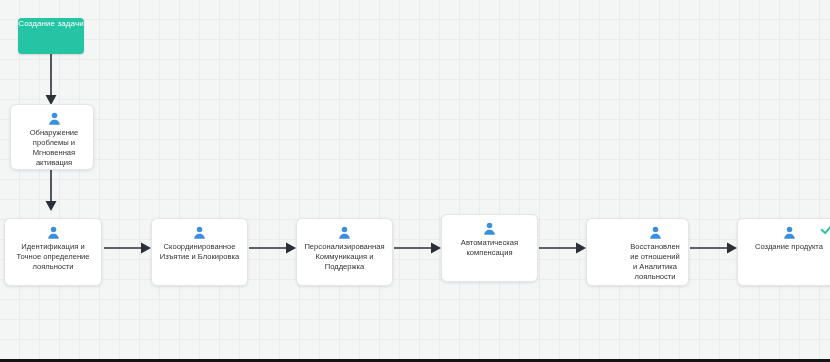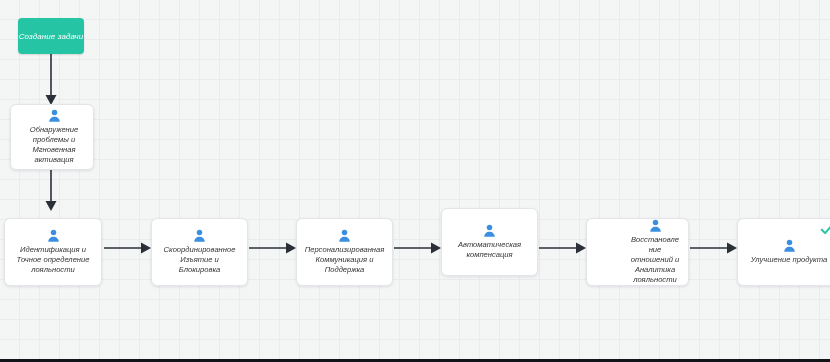--- a/index.html
+++ b/index.html
@@ -37,22 +37,20 @@
     background: #111418;
   }
 
   
   .node {
     position: absolute;
     box-sizing: border-box;
     display: flex;
     flex-direction: column;
     align-items: center;
-    justify-content: center;
-    font-style: italic;
   }
 
   .node-start {
     background: #25c4a4;
     border-radius: 4px;
     box-shadow: 0 1px 2px rgba(0,0,0,0.12);
   }
   .node-start .node-label {
     color: #ffffff;
     font-size: 8px;
@@ -177,21 +175,21 @@
   </div>
 
   <div class="node node-task" style="left:151px; top:218px; width:97px; height:68px;">
     <svg class="user-icon" viewBox="0 0 24 24">
       <circle cx="12" cy="7" r="4.4" fill="#3b8fe0"></circle>
       <path d="M3.6 22c0-4.7 3.8-8 8.4-8s8.4 3.3 8.4 8z" fill="#3b8fe0"></path>
     </svg>
     <div class="node-label">Скоординированное Изъятие и Блокировка</div>
   </div>
 
-  <div class="node node-task" style="left:441px; top:208px; width:97px; height:68px;">
+  <div class="node node-task" style="left:441px; top:214px; width:97px; height:68px;">
     <svg class="user-icon" viewBox="0 0 24 24">
       <circle cx="12" cy="7" r="4.4" fill="#3b8fe0"></circle>
       <path d="M3.6 22c0-4.7 3.8-8 8.4-8s8.4 3.3 8.4 8z" fill="#3b8fe0"></path>
     </svg>
     <div class="node-label">Автоматическая компенсация</div>
   </div>
 
   <div class="node node-task" style="left:586px; top:218px; width:103px; height:68px;padding-left:39px;">
     <svg class="user-icon" viewBox="0 0 24 24">
       <circle cx="12" cy="7" r="4.4" fill="#3b8fe0"></circle>
@@ -201,17 +199,17 @@
   </div>
 
   <div class="node node-task" style="left:737px; top:218px; width:104px; height:68px;">
     <svg class="check-icon" viewBox="0 0 24 24">
       <path d="M3 13.2 L8.8 19 L21 5.2" fill="none" stroke="#25c4a4" stroke-width="3.4" stroke-linecap="round" stroke-linejoin="round"></path>
     </svg>
     <svg class="user-icon" viewBox="0 0 24 24">
       <circle cx="12" cy="7" r="4.4" fill="#3b8fe0"></circle>
       <path d="M3.6 22c0-4.7 3.8-8 8.4-8s8.4 3.3 8.4 8z" fill="#3b8fe0"></path>
     </svg>
-    <div class="node-label" style="white-space:nowrap;">Улучшение продукта</div>
+    <div class="node-label" style="white-space:nowrap;">Создание продукта</div>
   </div>
 
   <div id="bottom-rule"></div>
 </div>
 
 </body></html>

